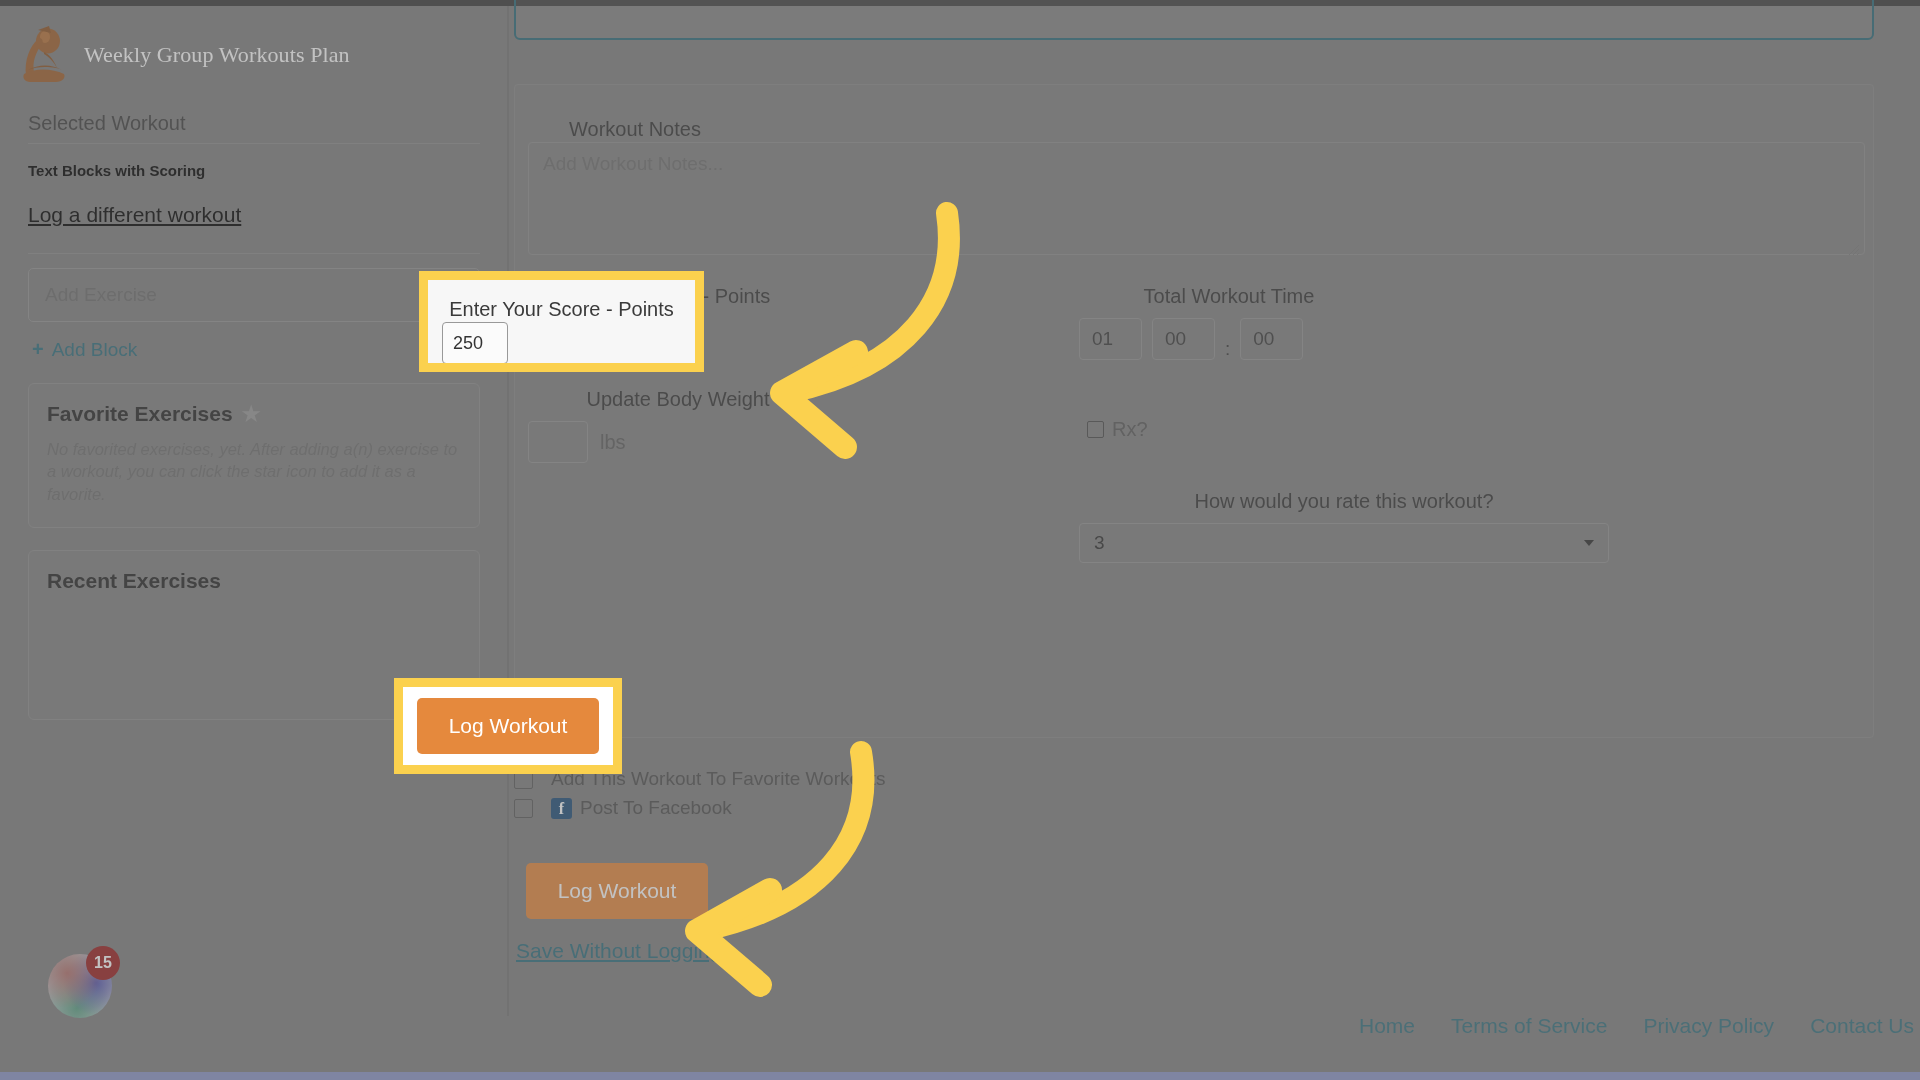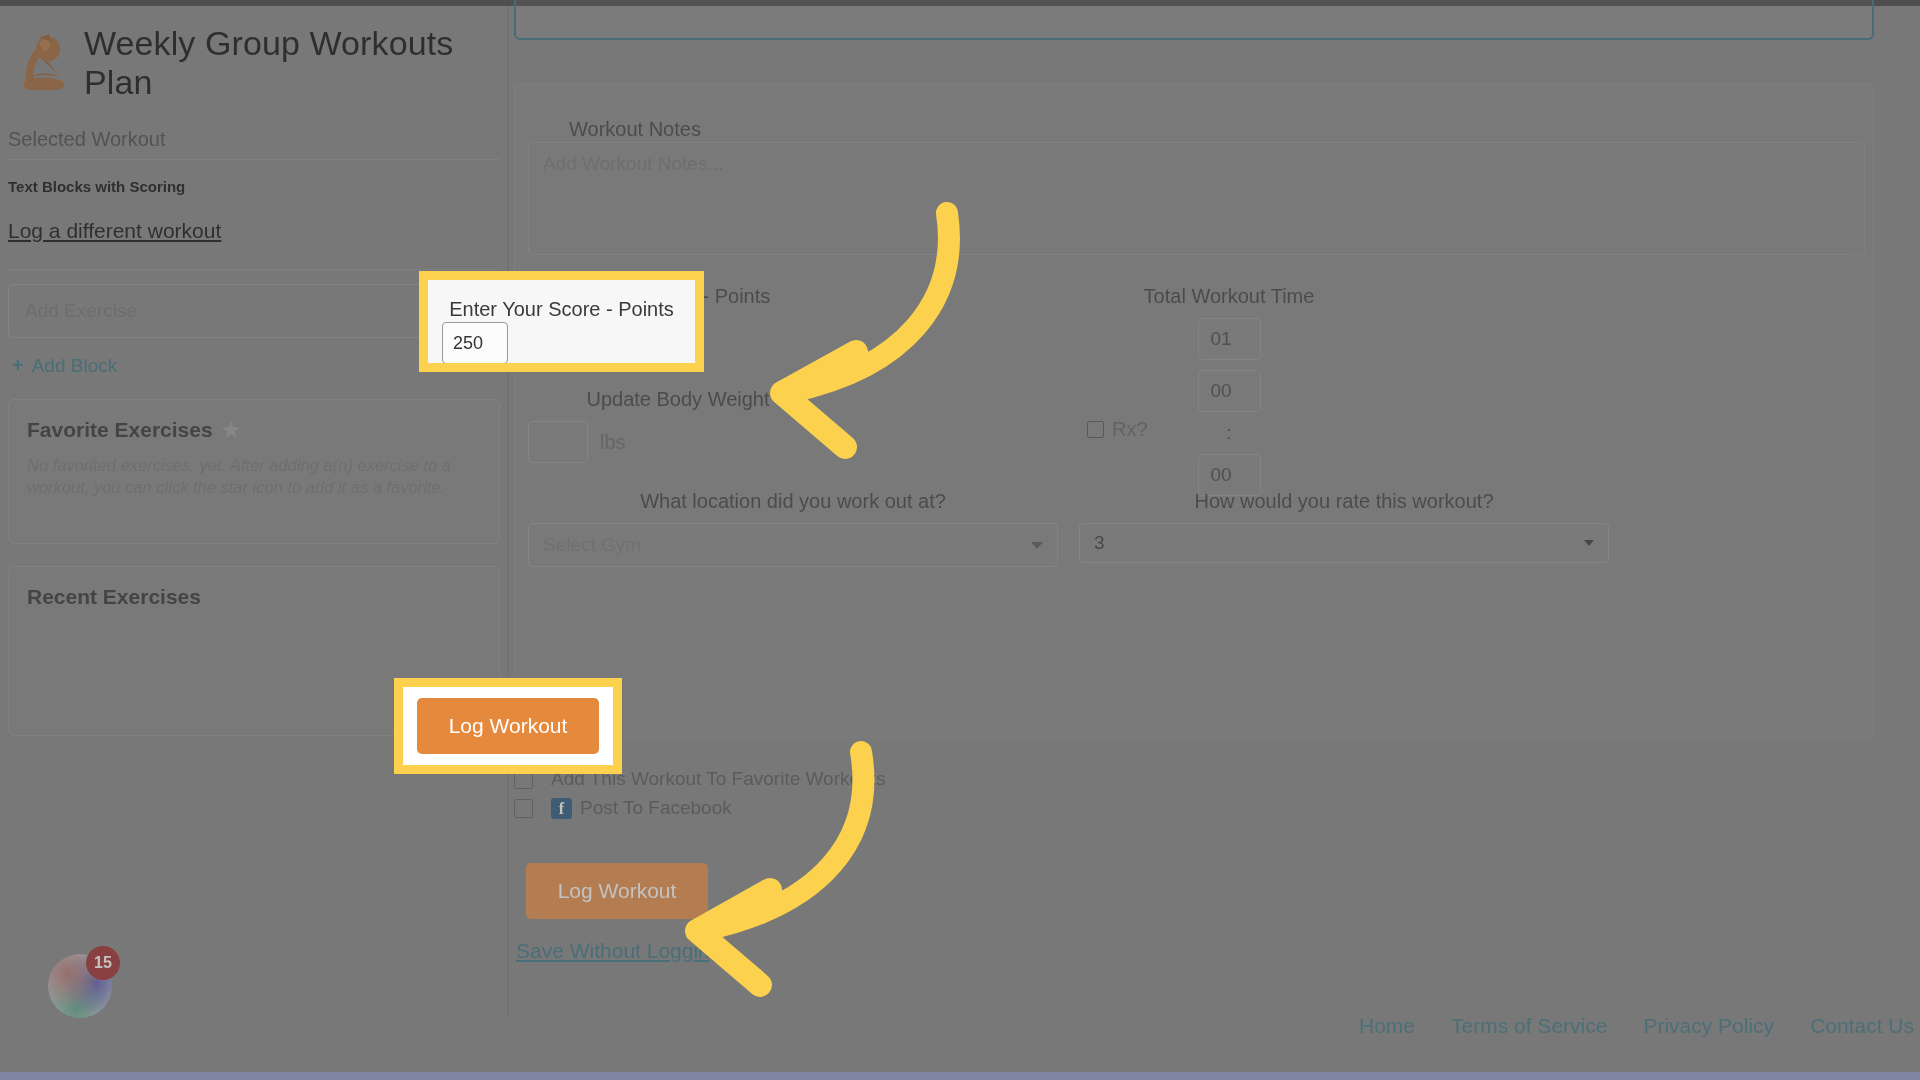--- a/index.html
+++ b/index.html
@@ -24,23 +24,23 @@
     border:2px solid #2b6b7a; border-radius:6px;
     background:rgba(255,255,255,0.04);
   }
 
   
   #sidebar { position:absolute; left:0; top:6px; width:508px; height:1074px; }
   .divider-v { position:absolute; left:507px; top:6px; width:2px; height:1010px; background:#757575; }
 
   .brand { display:flex; align-items:center; gap:14px; padding:18px 0 0 18px; }
   .brand-logo { width:52px; height:62px; position:relative; flex:0 0 auto; }
-  .brand-title { font-size:34px; color:#000000; letter-spacing:.1px; }
-
-  .sb-pad { padding:0 8px; }
+  .brand-title { font-size:22px; color:#ffffff; letter-spacing:.1px;font-family:Liberation Serif, serif; }
+
+  .sb-pad { padding:0 28px; }
   .sb-label { font-size:20px; color:#3f3f3f; margin:26px 0 8px 0; }
   .sb-rule { height:1px; background:#8d8d8d; margin:0 0 0 0; }
   .sb-strong { font-size:15px; font-weight:bold; color:#000000; margin:18px 0 0 0; }
   .sb-link { font-size:21px; color:#000000; margin:24px 0 26px 0; display:inline-block; }
   .sb-rule2 { height:1px; background:#8d8d8d; margin:0 0 14px 0; }
 
   .search-box {
     height:54px; border:1px solid #949494; border-radius:5px;
     display:flex; align-items:center; justify-content:space-between;
     padding:0 16px; background:transparent;
@@ -97,21 +97,21 @@
   }
   .resize-grip { position:absolute; right:4px; bottom:3px; width:12px; height:12px; }
 
   .score-wrap { position:absolute; left:14px; top:277px; width:260px; }
   .score-input {
     width:66px; height:42px; border:1px solid #999; border-radius:4px;
     background:#fbfbfb; font-size:18px; color:#333; padding:0 10px; margin-top:10px;
   }
 
   .time-wrap { position:absolute; left:565px; top:277px; width:300px; }
-  .time-row { display:flex; align-items:center; gap:10px; margin-top:10px;flex-direction:column; }
+  .time-row { display:flex; align-items:flex-end; gap:10px; margin-top:10px; }
   .time-input {
     width:63px; height:42px; border:1px solid #949494; border-radius:4px;
     background:transparent; font-size:19px; color:#3a3a3a; padding:0 12px;
   }
   .colon { font-size:19px; color:#3a3a3a; }
 
   .bw-wrap { position:absolute; left:14px; top:380px; width:300px; }
   .bw-row { display:flex; align-items:center; gap:12px; margin-top:10px; }
   .bw-input { width:60px; height:42px; border:1px solid #949494; border-radius:4px; background:transparent; }
   .bw-unit { font-size:20px; color:#5e5e5e; }
@@ -280,27 +280,20 @@
         <input class="bw-input" value="" style="">
         <span class="bw-unit">lbs</span>
       </div>
     </div>
 
     <div class="rx-wrap">
       <span class="cbox"></span>
       <span class="rx-label">Rx?</span>
     </div>
 
-    <div class="loc-wrap">
-      <div class="fld-label label-center">What location did you work out at?</div>
-      <div class="select select-wide">
-        <span class="sel-ph">Select Gym</span>
-        <span class="caret"></span>
-      </div>
-    </div>
 
     <div class="rate-wrap">
       <div class="fld-label label-center">How would you rate this workout?</div>
       <div class="select">
         <span class="sel-val">3</span>
         <span class="caret caret-sm"></span>
       </div>
     </div>
 
     <div class="check-list">

